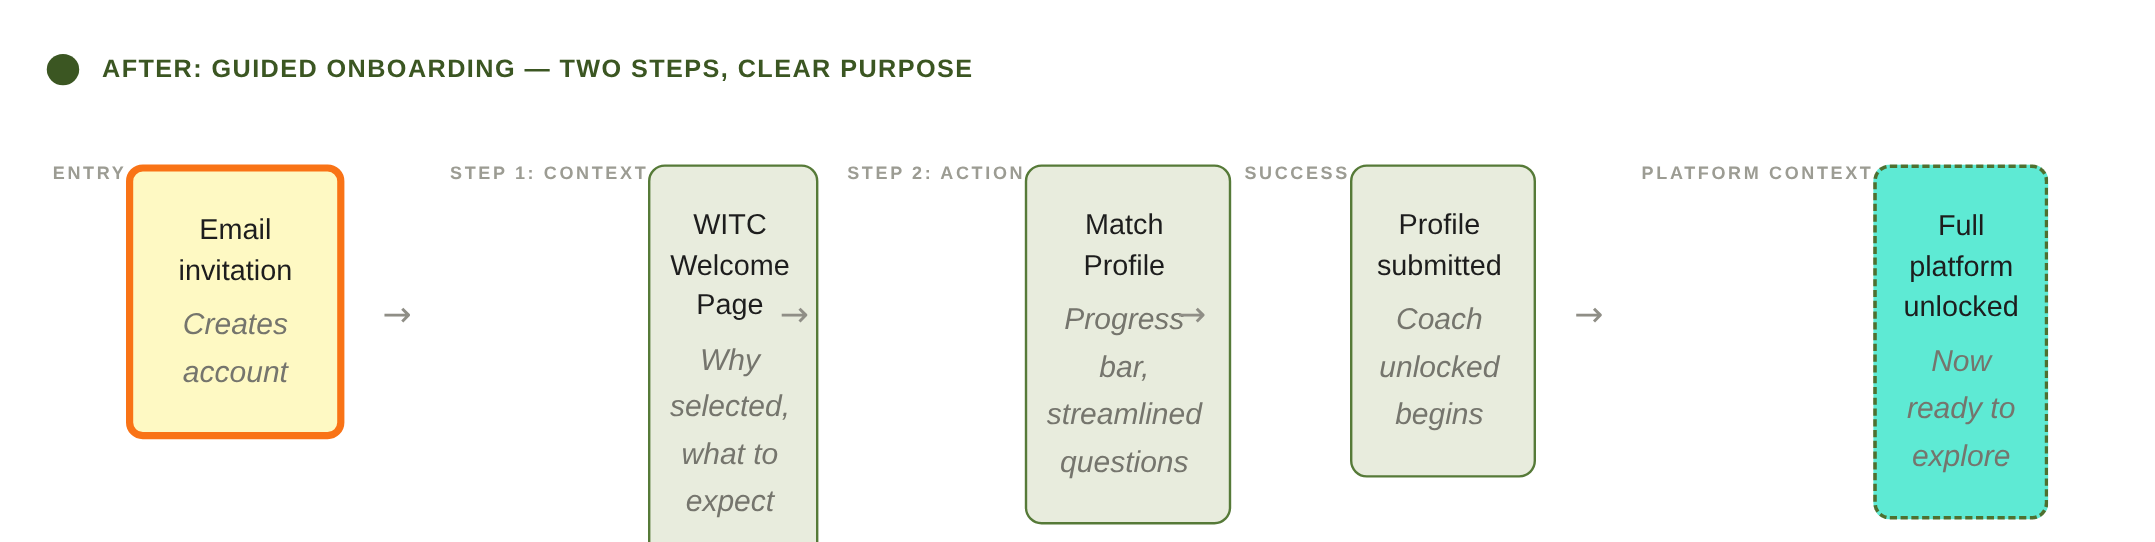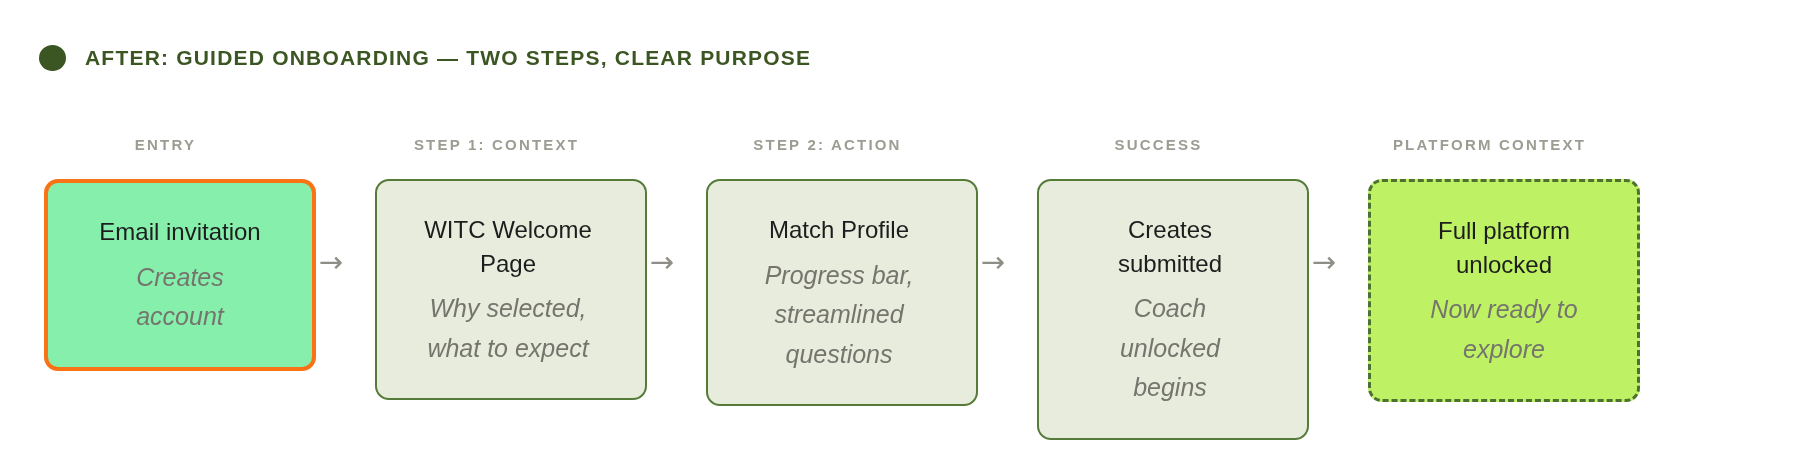--- a/index.html
+++ b/index.html
@@ -39,49 +39,49 @@
   
   .flow {
     display: flex;
     align-items: flex-start;
     margin: 66px 0 0 44px;
   }
   .stage {
     width: 243px;
     flex: none;
     display: flex;
-    flex-direction: column;
+    flex-direction: row;
   }
   .stage-label {
     text-align: center;
     font-size: 15px;
     font-weight: bold;
     letter-spacing: 2.2px;
     color: #9c9c93;
     line-height: 15px;
     margin-bottom: 27px;
     white-space: nowrap;
   }
   .card {
     border-radius: 14px;
     padding: 32px 22px 30px;
     text-align: center;
     width: 272px;
   }
   .card.neutral {
-    background: #86efac;
-    border: 4px solid #f97316;
+    background: #fef9c3;
+    border: 6px solid #f97316;
   }
   .card.green {
     background: #e8ecdd;
     border: 2px solid #567a38;
     padding-left: 16px;
   }
   .card.green-dashed {
-    background: #bef264;
+    background: #5eead4;
     border: 3px dashed #4e7030;
   }
   .card-title {
     font-size: 24px;
     font-weight: 500;
     color: #1d1d1d;
     line-height: 1.4;
     max-width: 190px;
     margin: 0 auto 9px;
   }
@@ -142,21 +142,21 @@
         <div class="card-title">Match Profile</div>
         <div class="card-subtitle">Progress bar, streamlined questions</div>
       </div>
     </div>
 
     <div class="arrow-cell">→</div>
 
     <div class="stage">
       <div class="stage-label">SUCCESS</div>
       <div class="card green">
-        <div class="card-title">Creates submitted</div>
+        <div class="card-title">Profile submitted</div>
         <div class="card-subtitle">Coach unlocked begins</div>
       </div>
     </div>
 
     <div class="arrow-cell">→</div>
 
     <div class="stage">
       <div class="stage-label">PLATFORM CONTEXT</div>
       <div class="card green-dashed">
         <div class="card-title">Full platform unlocked</div>

